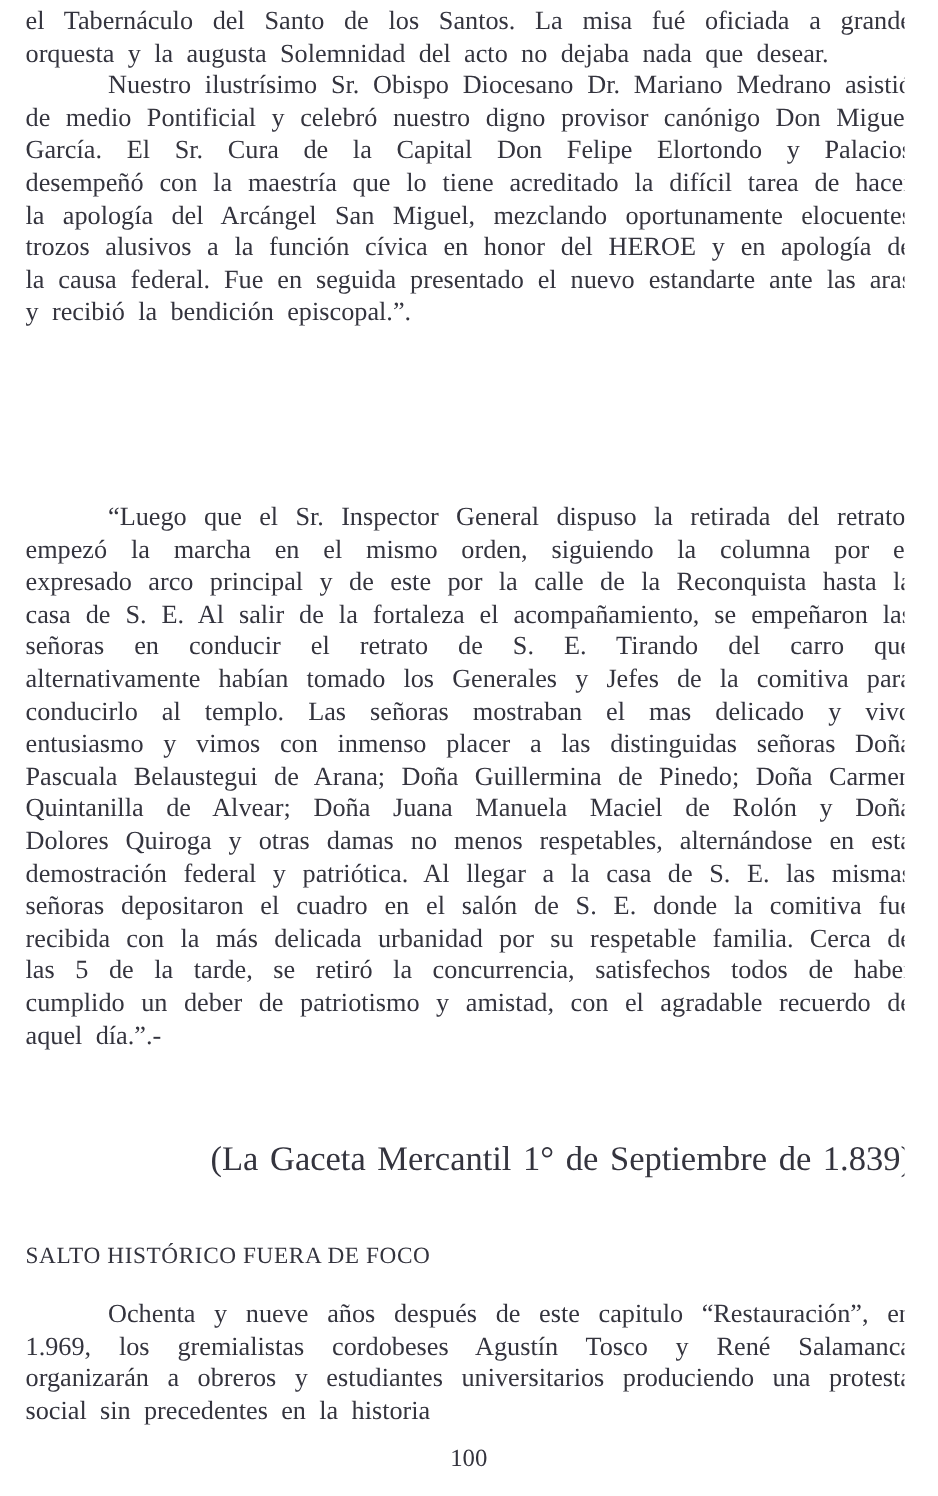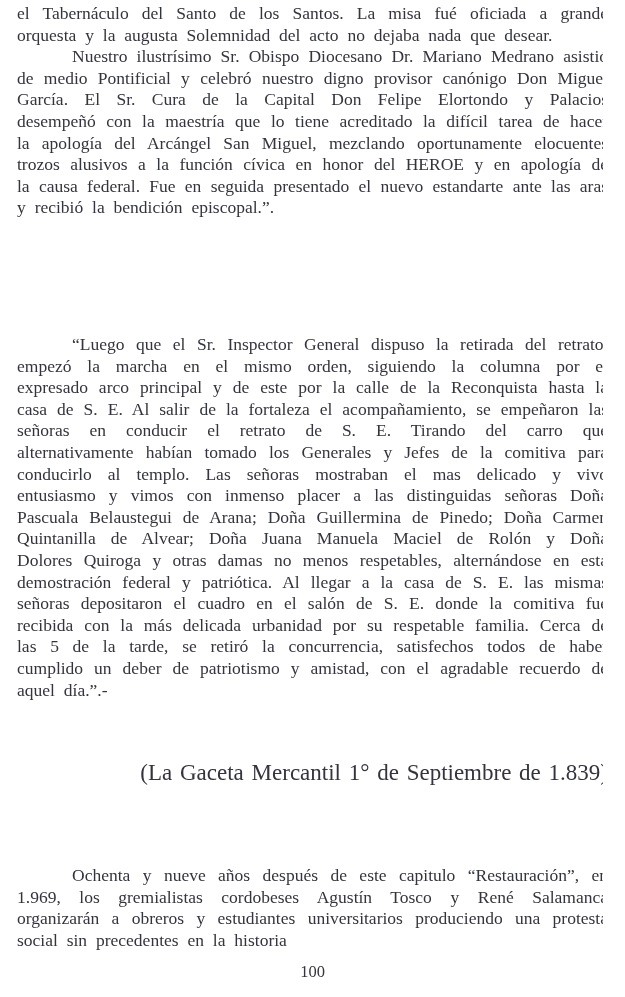--- a/index.html
+++ b/index.html
@@ -74,20 +74,23 @@
 
 
   <div class="block" id="paragraph-3-block">
     <p class="body-par indent">“Luego que el Sr. Inspector General dispuso la retirada del retrato, empezó la marcha en el mismo orden, siguiendo la columna por el expresado arco principal y de este por la calle de la Reconquista hasta la casa de S. E. Al salir de la fortaleza el acompañamiento, se empeñaron las señoras en conducir el retrato de S. E. Tirando del carro que alternativamente habían tomado los Generales y Jefes de la comitiva para conducirlo al templo. Las señoras mostraban el mas delicado y vivo entusiasmo y vimos con inmenso placer a las distinguidas señoras Doña Pascuala Belaustegui de Arana; Doña Guillermina de Pinedo; Doña Carmen Quintanilla de Alvear; Doña Juana Manuela Maciel de Rolón y Doña Dolores Quiroga y otras damas no menos respetables, alternándose en esta demostración federal y patriótica. Al llegar a la casa de S. E. las mismas señoras depositaron el cuadro en el salón de S. E. donde la comitiva fué recibida con la más delicada urbanidad por su respetable familia. Cerca de las 5 de la tarde, se retiró la concurrencia, satisfechos todos de haber cumplido un deber de patriotismo y amistad, con el agradable recuerdo de aquel día.”.-</p>
   </div>
 
   <div class="block" id="citation-block">
     <p class="citation">(La Gaceta Mercantil 1° de Septiembre de 1.839)</p>
   </div>
 
+  <div class="block" id="heading-2-block">
+    <h2 class="heading">SALTO HISTÓRICO FUERA DE FOCO</h2>
+  </div>
 
   <div class="block" id="paragraph-4-block">
     <p class="body-par indent">Ochenta y nueve años después de este capitulo “Restauración”, en 1.969, los gremialistas cordobeses Agustín Tosco y René Salamanca organizarán a obreros y estudiantes universitarios produciendo una protesta social sin precedentes en la historia</p>
   </div>
 
   <div class="block" id="page-number-block">
     <p class="page-number">100</p>
   </div>
 
 </div>

